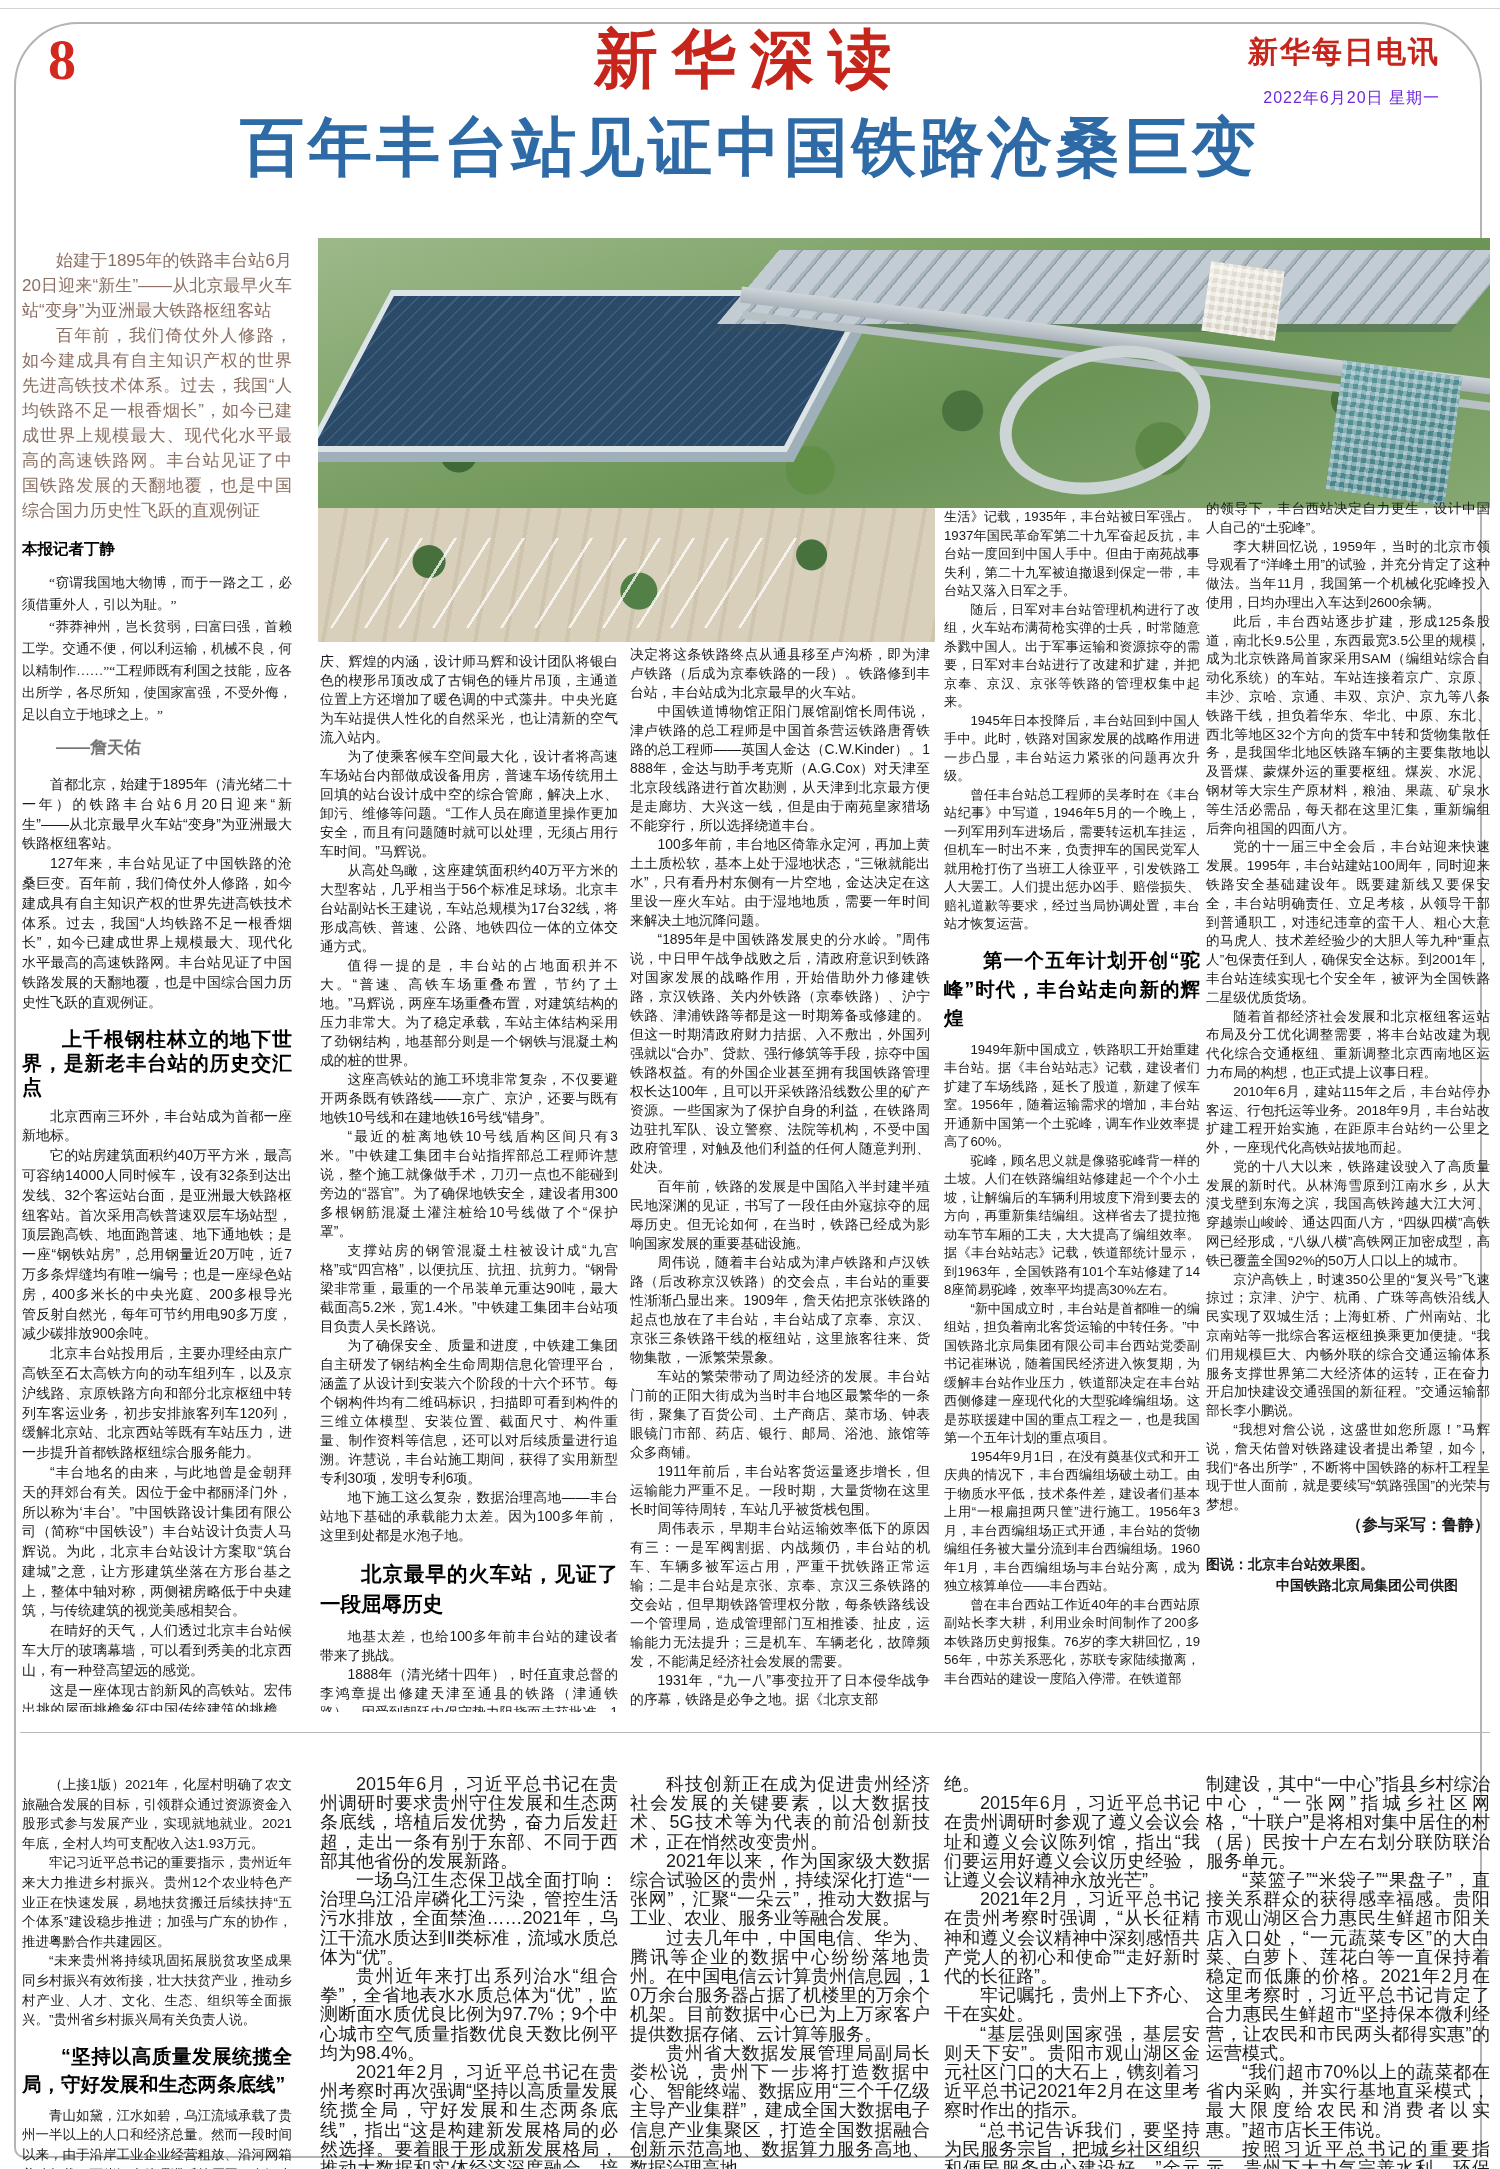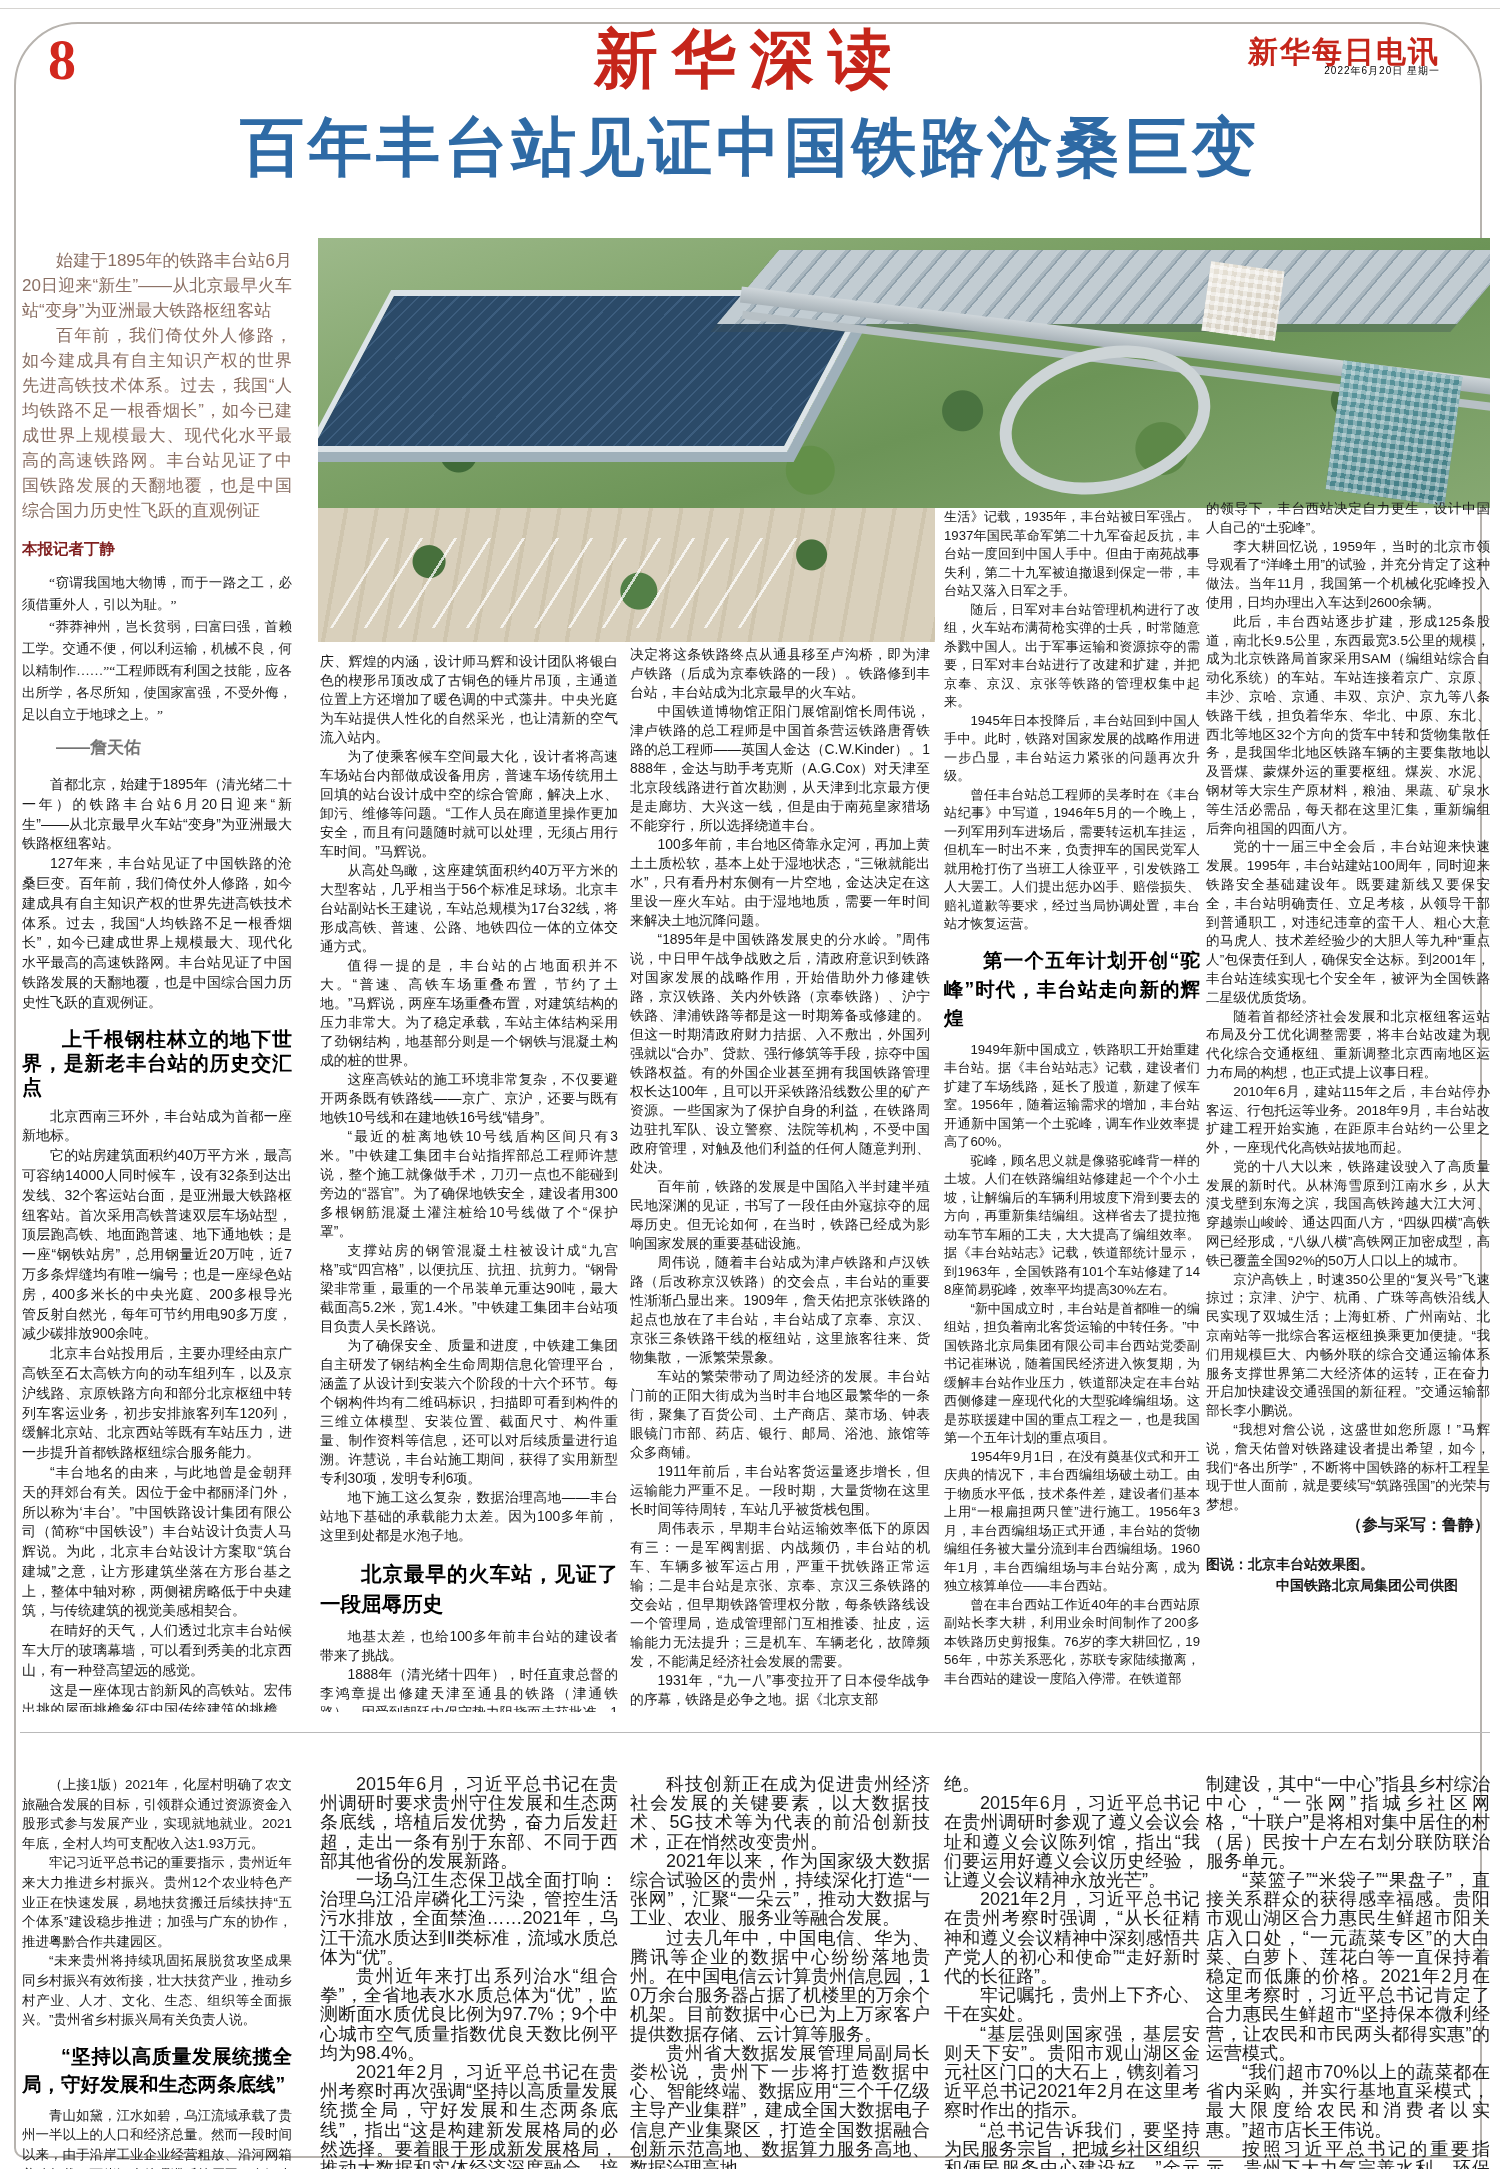--- a/index.html
+++ b/index.html
@@ -10,21 +10,21 @@
   #top-hairline{top:8px;left:0;width:1500px;border-top:1px solid #d6d4d1;}
   #page-frame{left:14px;top:22px;width:1468px;height:2136px;border:2px solid #b7b3ae;
     border-radius:64px 64px 10px 10px;box-sizing:border-box;}
   
   #page-number{left:48px;top:28px;font-size:56px;font-weight:bold;color:#d2281e;
     font-family:"Liberation Serif","DejaVu Serif",serif;}
   #masthead{left:0;top:16px;width:1500px;text-align:center;font-size:64px;font-weight:bold;
     color:#c5251a;letter-spacing:14px;font-family:"Liberation Serif","DejaVu Serif",serif;}
   #paper-logo{top:32px;right:60px;font-size:30px;font-weight:bold;color:#c5251a;letter-spacing:2px;
     font-family:"Liberation Serif","DejaVu Serif",serif;}
-  #header-date{top:64px;right:60px;font-size:10px;color:#000000;letter-spacing:1px;}
+  #header-date{top:88px;right:60px;font-size:16px;color:#6d28d9;letter-spacing:1px;}
   
   #main-headline{left:60px;top:104px;width:1380px;text-align:center;font-size:64px;font-weight:bold;
     color:#2e6aa5;letter-spacing:4px;white-space:nowrap;}
   
   .photo{background:
       radial-gradient(circle at 12% 80%,#3f6a38 0 18px,transparent 19px),
       radial-gradient(circle at 30% 72%,#567f43 0 22px,transparent 23px),
       radial-gradient(circle at 55% 64%,#4a7340 0 20px,transparent 21px),
       radial-gradient(circle at 72% 78%,#5d8848 0 26px,transparent 27px),
       radial-gradient(circle at 88% 60%,#486f3c 0 18px,transparent 19px),
@@ -59,21 +59,21 @@
       repeating-linear-gradient(90deg,rgba(255,255,255,.45) 0 4px,transparent 4px 9px),
       linear-gradient(145deg,#e8e3d8,#cfc8ba);}
   .plaza-paths{position:absolute;left:40px;top:30px;width:420px;height:90px;transform:skewX(-32deg);
     background:repeating-linear-gradient(90deg,rgba(255,255,255,.75) 0 3px,transparent 3px 34px);}
   
   .col{overflow:hidden;text-align:justify;}
   .blk{margin:0;word-break:break-all;}
   .p{text-indent:2em;}
   .pf{text-indent:0;}
   .intro{text-indent:2em;color:#8a6f63;font-size:17px;line-height:25px;}
-  .byline{font-weight:bold;font-size:15.5px;color:#7f1d1d;margin:16px 0 12px;}
+  .byline{font-weight:bold;font-size:15.5px;color:#000000;margin:16px 0 12px;}
   .q{font-family:"Liberation Serif","DejaVu Serif",serif;font-size:13.5px;line-height:22px;
      color:#222;text-indent:2em;}
   .qsign{font-weight:bold;font-size:17px;margin:10px 0 16px;text-indent:2em;color:#737373;}
   .h{font-weight:bold;color:#000;text-indent:2em;}
   .hc{font-weight:bold;color:#000;text-align:center;text-indent:0;}
   .sign{text-align:right;font-weight:bold;}
   .cap{margin-top:18px;font-family:Liberation Sans, sans-serif;font-weight:bold;}
   .capcredit{font-weight:bold;padding-left:5em;}
   #col1{left:22px;top:248px;width:270px;height:1464px;}
   #col1 .p,#col1 .pf{font-size:14px;line-height:19.8px;}

